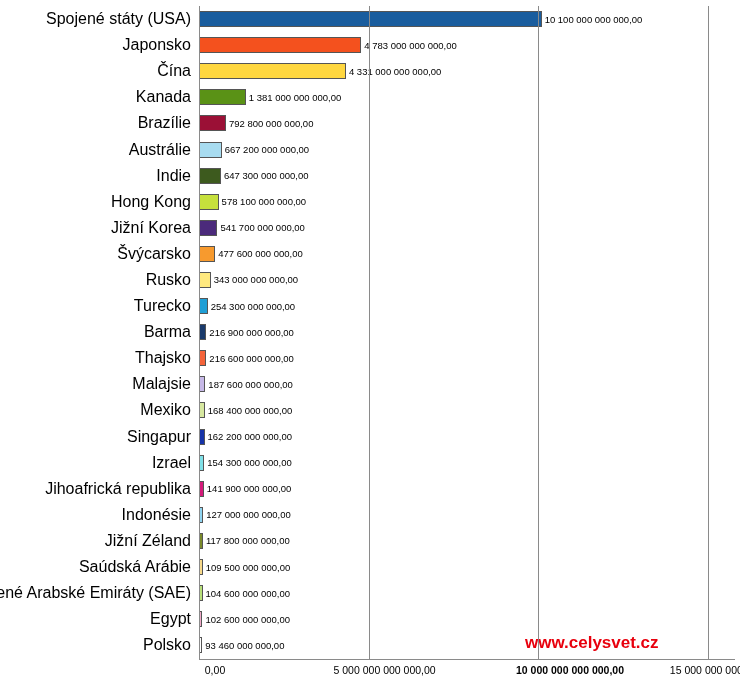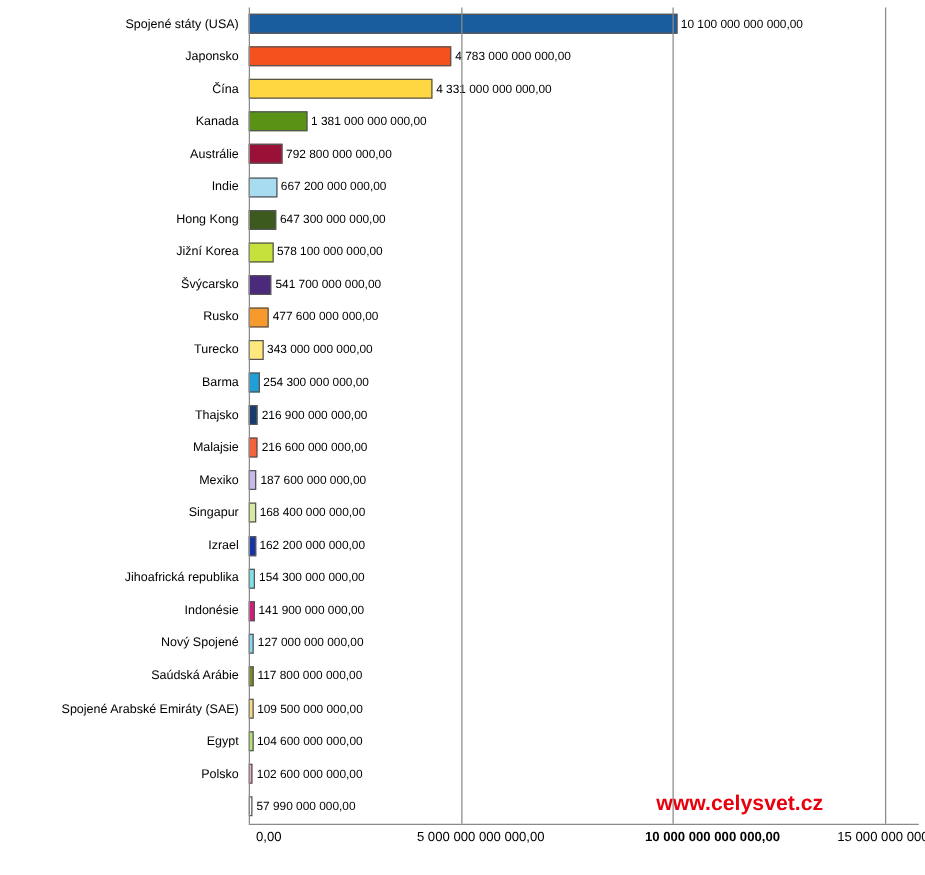--- a/index.html
+++ b/index.html
@@ -39,21 +39,21 @@
   }
   .row {
     height: 26.1px;
     display: flex;
     align-items: center;
     box-sizing: border-box;
   }
   .cat-label {
     justify-content: flex-end;
     padding-right: 6px;
-    font-size: 10px;
+    font-size: 16px;
     color: #000;
     text-align: left;
     white-space: nowrap;
   }
   .bar-row {
     position: relative;
     text-align: center;
   }
   .bar {
     height: 16px;
@@ -106,36 +106,37 @@
 <body>
 
 <div id="chart-root">
 
   <div class="plot-wrap">
     <div class="labels-col">
         <div class="row cat-label">Spojené státy (USA)</div>
         <div class="row cat-label">Japonsko</div>
         <div class="row cat-label">Čína</div>
         <div class="row cat-label">Kanada</div>
+        <div class="row cat-label">Brazílie</div>
         <div class="row cat-label">Austrálie</div>
         <div class="row cat-label">Indie</div>
         <div class="row cat-label">Hong Kong</div>
         <div class="row cat-label">Jižní Korea</div>
         <div class="row cat-label">Švýcarsko</div>
         <div class="row cat-label">Rusko</div>
         <div class="row cat-label">Turecko</div>
         <div class="row cat-label">Barma</div>
         <div class="row cat-label">Thajsko</div>
         <div class="row cat-label">Malajsie</div>
         <div class="row cat-label">Mexiko</div>
         <div class="row cat-label">Singapur</div>
         <div class="row cat-label">Izrael</div>
         <div class="row cat-label">Jihoafrická republika</div>
         <div class="row cat-label">Indonésie</div>
-        <div class="row cat-label">Nový Spojené</div>
+        <div class="row cat-label">Jižní Zéland</div>
         <div class="row cat-label">Saúdská Arábie</div>
         <div class="row cat-label">Spojené Arabské Emiráty (SAE)</div>
         <div class="row cat-label">Egypt</div>
         <div class="row cat-label">Polsko</div>
       </div>
     <div class="bars-col">
         <div class="row bar-row">
           <div class="bar" style="width: 342.633px; background: rgb(26, 93, 158);"></div>
           <span class="bar-value">10 100 000 000 000,00</span>
         </div>
@@ -226,21 +227,21 @@
         <div class="row bar-row">
           <div class="bar" style="width: 3.54846px; background: rgb(184, 224, 122);"></div>
           <span class="bar-value">104 600 000 000,00</span>
         </div>
         <div class="row bar-row">
           <div class="bar" style="width: 3.48061px; background: rgb(240, 168, 200);"></div>
           <span class="bar-value">102 600 000 000,00</span>
         </div>
         <div class="row bar-row">
           <div class="bar" style="width: 3.18852px; background: rgb(255, 255, 255);"></div>
-          <span class="bar-value">57 990 000 000,00</span>
+          <span class="bar-value">93 460 000 000,00</span>
         </div>
       </div>
   </div>
 
   <div class="xaxis-labels" style="top: 663.5px;">
       <span class="xtick" style="left: 0px;">0,00</span>
       <span class="xtick" style="left: 169.62px; text-align: center;">5 000 000 000 000,00</span>
       <span class="xtick" style="left: 355px; font-weight: bold;">10 000 000 000 000,00</span>
       <span class="xtick" style="left: 508.861px;">15 000 000 000 000,00</span>
     </div>

